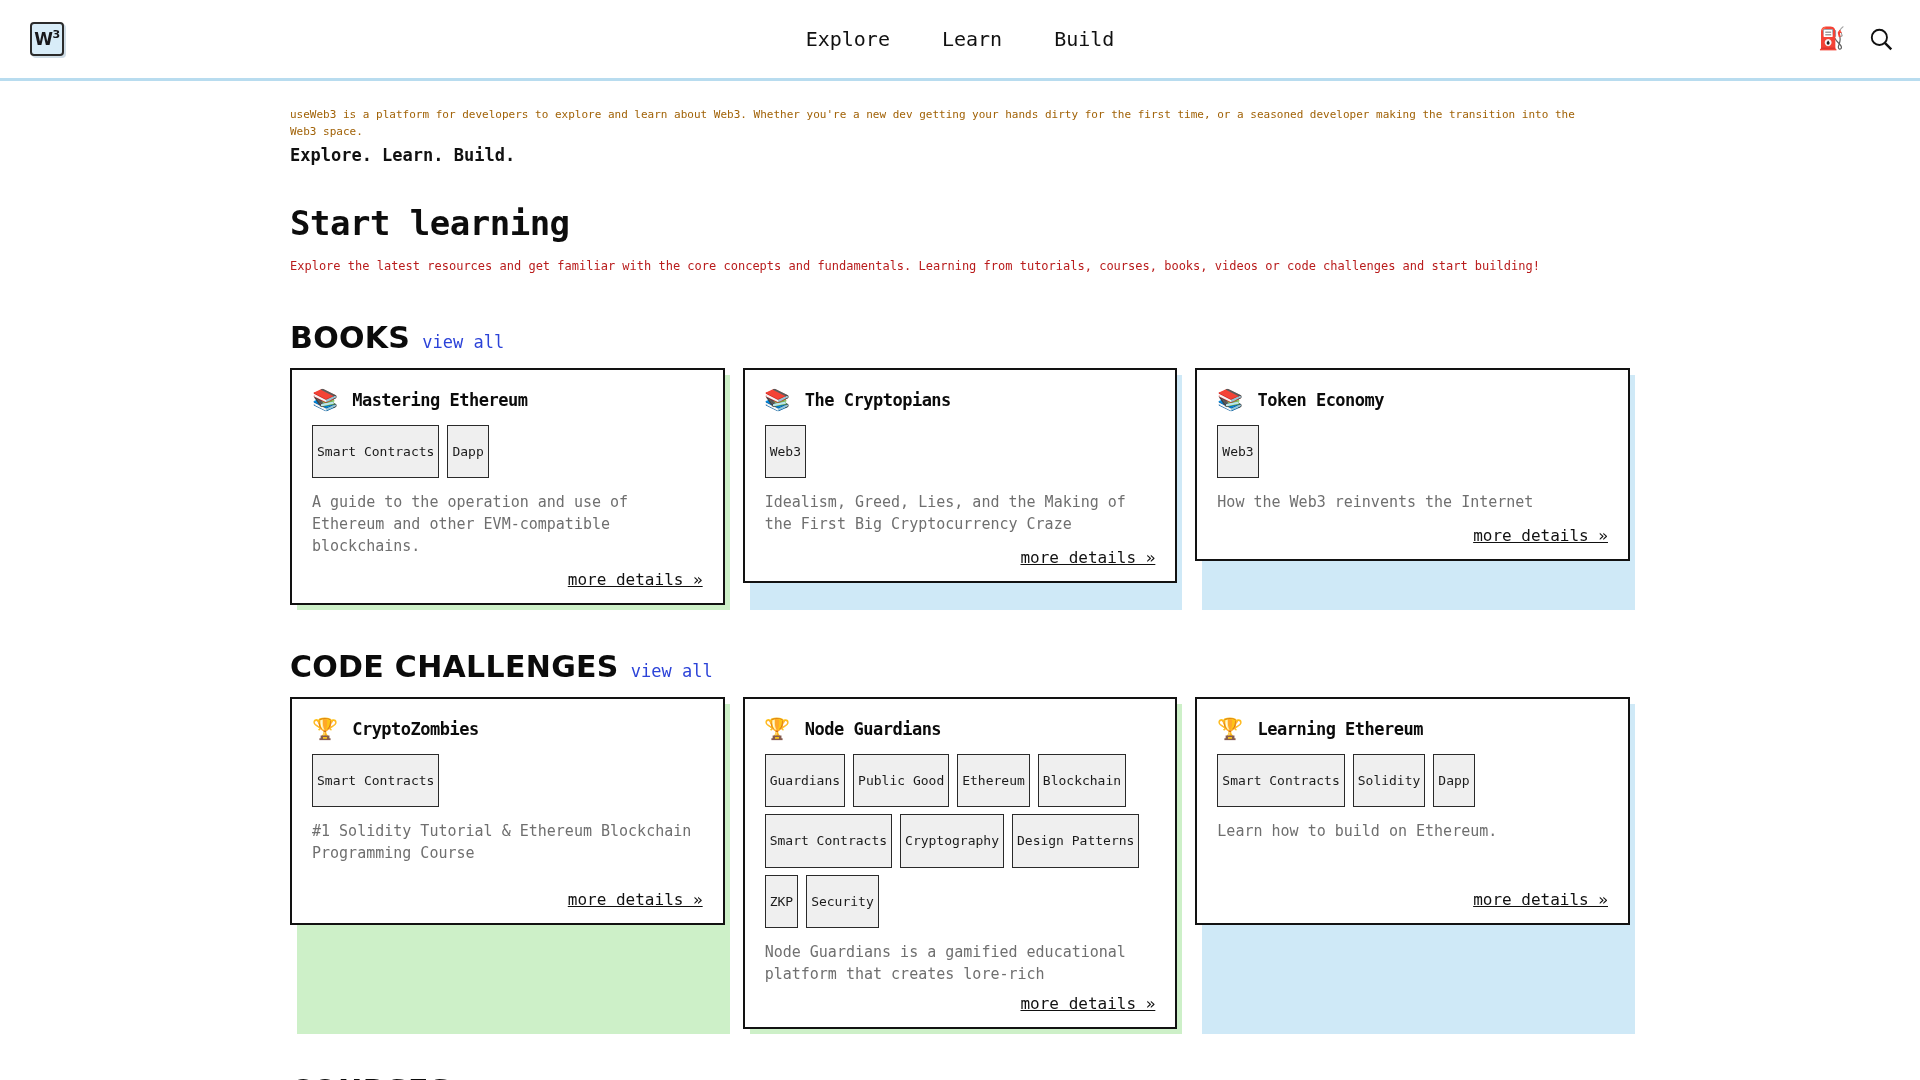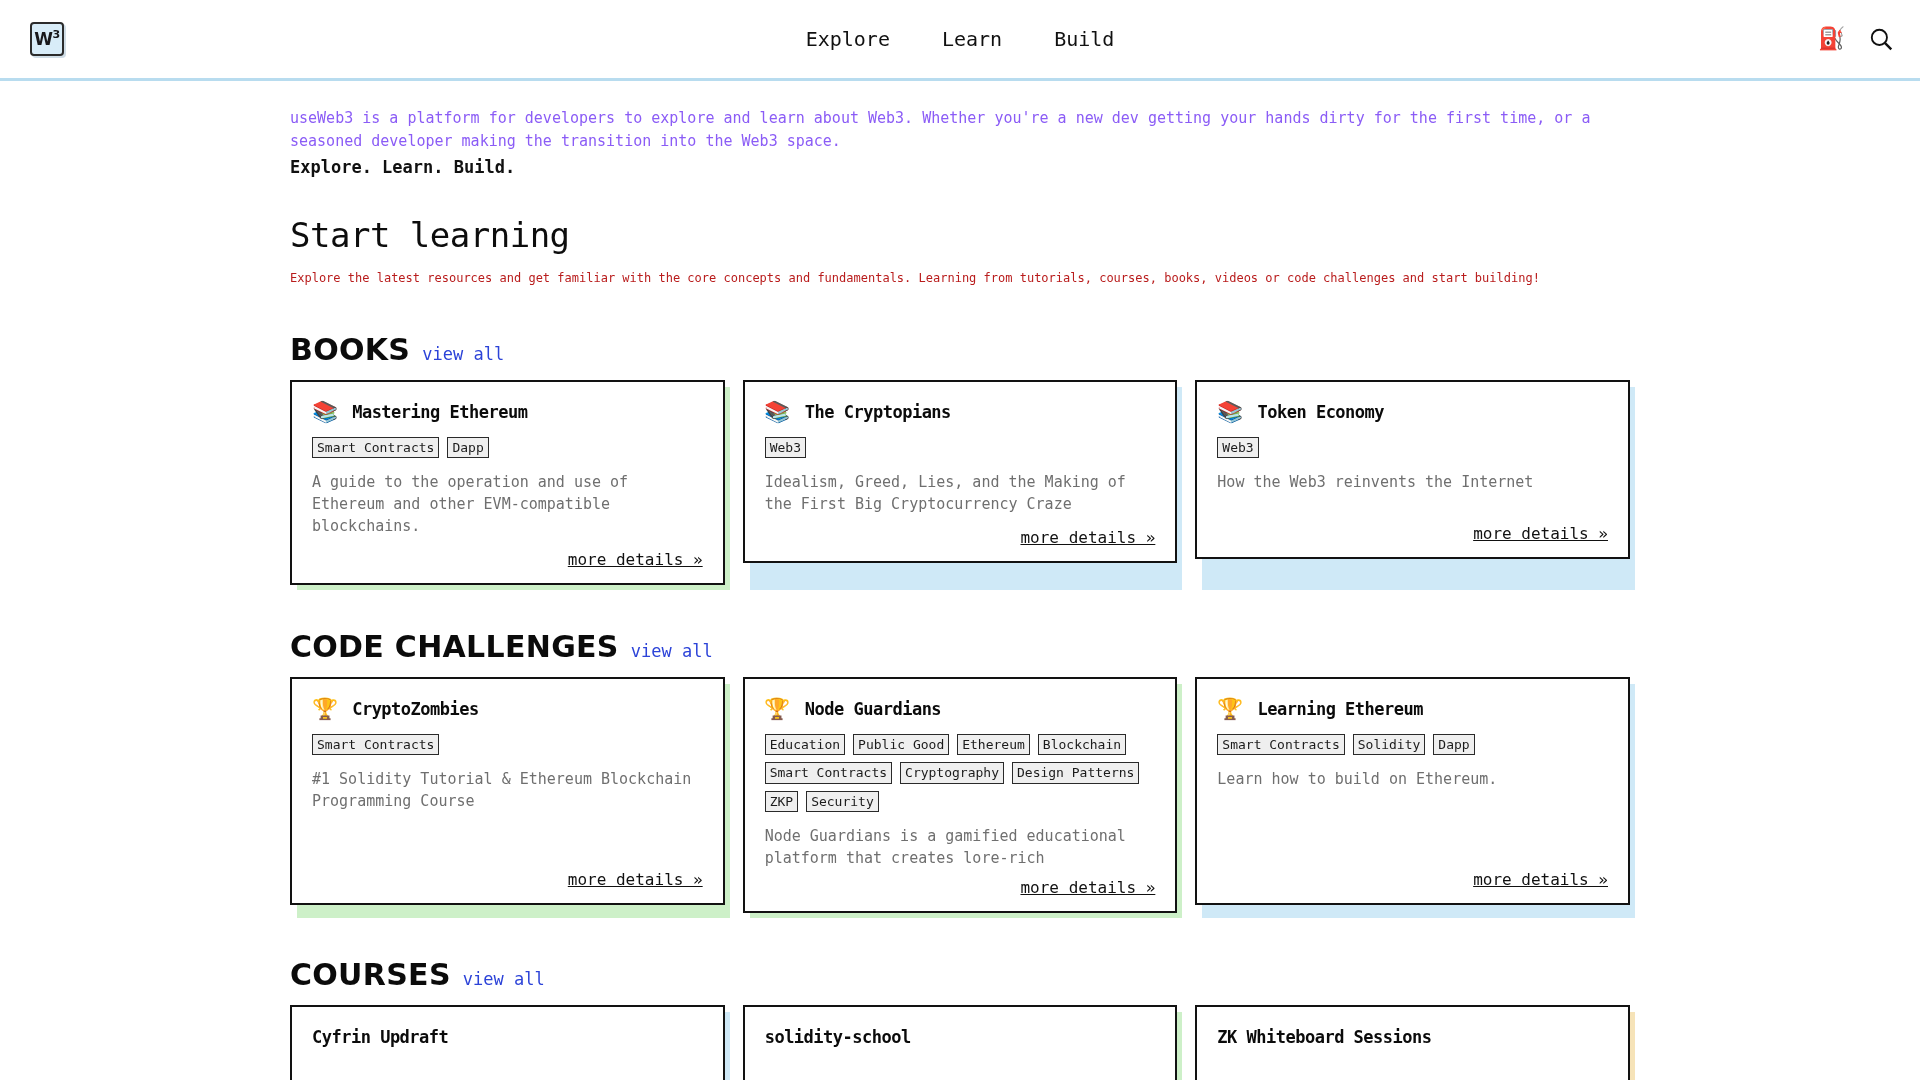--- a/index.html
+++ b/index.html
@@ -73,36 +73,36 @@
     width: 1920px;
     padding: 0 0 0 0;
   }
   .content {
     width: 1340px;
     margin: 0 auto;
     padding-top: 26px;
   }
 
   .intro-p {
-    font-size: 15px;
+    font-size: 11px;
     line-height: 1.5;
-    color: #8b5cf6;
+    color: #a16207;
     max-width: 1310px;
   }
   .intro-strong {
     font-size: 17px;
     font-weight: 700;
     color: #111111;
     margin-top: 5px;
   }
 
   .section-title {
     font-family: "DejaVu Sans Mono", "Liberation Mono", monospace;
     font-size: 34px;
-    font-weight: 400;
+    font-weight: 700;
     color: #0d0d0d;
     margin-top: 38px;
     letter-spacing: -0.5px;
   }
   .section-sub {
     font-size: 12px;
     line-height: 1.48;
     color: #b91c1c;
     margin-top: 15px;
     max-width: 1320px;
@@ -183,21 +183,21 @@
     flex-wrap: wrap;
     gap: 7px 8px;
     margin-bottom: 14px;
   }
   .tag {
     font-family: "DejaVu Sans Mono", "Liberation Mono", monospace;
     font-size: 13px;
     color: #1b1b1b;
     background: #efefef;
     border: 1px solid #2a2a2a;
-    padding: 1px 4px;
+    padding: 17px 4px;
     line-height: 1.35;
     white-space: nowrap;
     cursor: pointer;
   }
 
   .card-desc {
     font-family: "DejaVu Sans Mono", "Liberation Mono", monospace;
     font-size: 15px;
     line-height: 1.45;
     color: #6f6f6f;
@@ -334,21 +334,21 @@
               </div>
             </div>
           </div>
           <div class="card-wrap" style="--accent: #cdf0c8;">
             <div class="card">
               <div class="card-title-row">
                 <span class="card-emoji">🏆</span>
                 <span class="card-title">Node Guardians</span>
               </div>
               <div class="tag-row">
-                <span class="tag">Education</span>
+                <span class="tag">Guardians</span>
                 <span class="tag">Public Good</span>
                 <span class="tag">Ethereum</span>
                 <span class="tag">Blockchain</span>
                 <span class="tag">Smart Contracts</span>
                 <span class="tag">Cryptography</span>
                 <span class="tag">Design Patterns</span>
                 <span class="tag">ZKP</span>
                 <span class="tag">Security</span>
               </div>
               <div class="card-desc clamped">Node Guardians is a gamified educational platform that creates lore-rich programming…</div>

